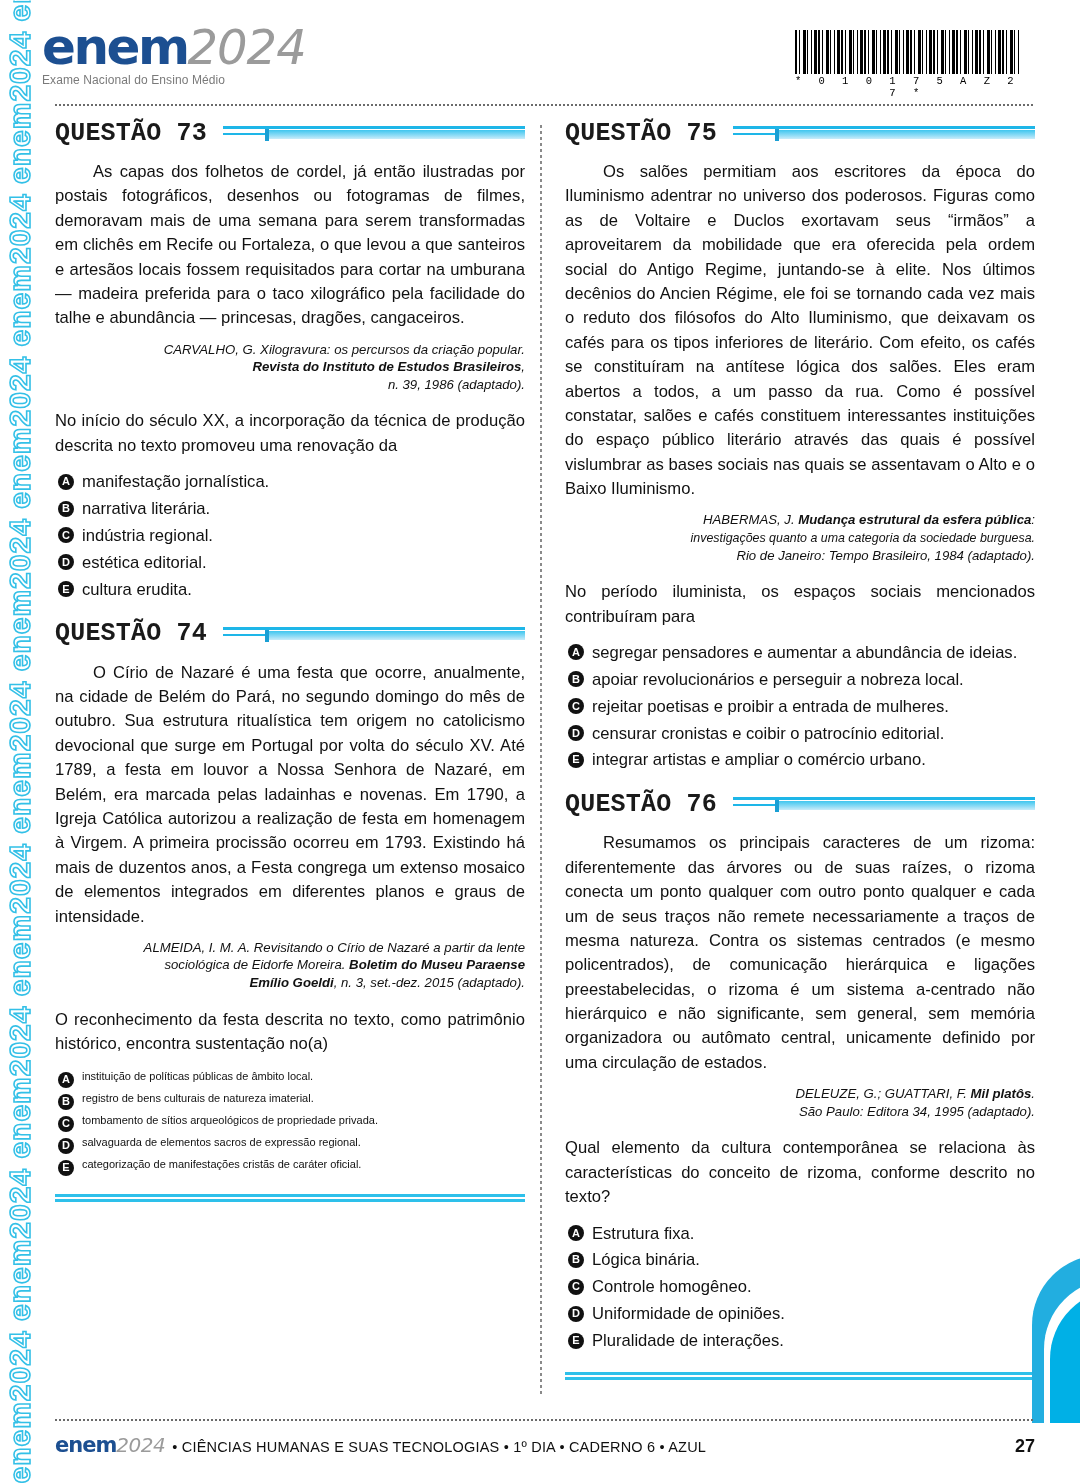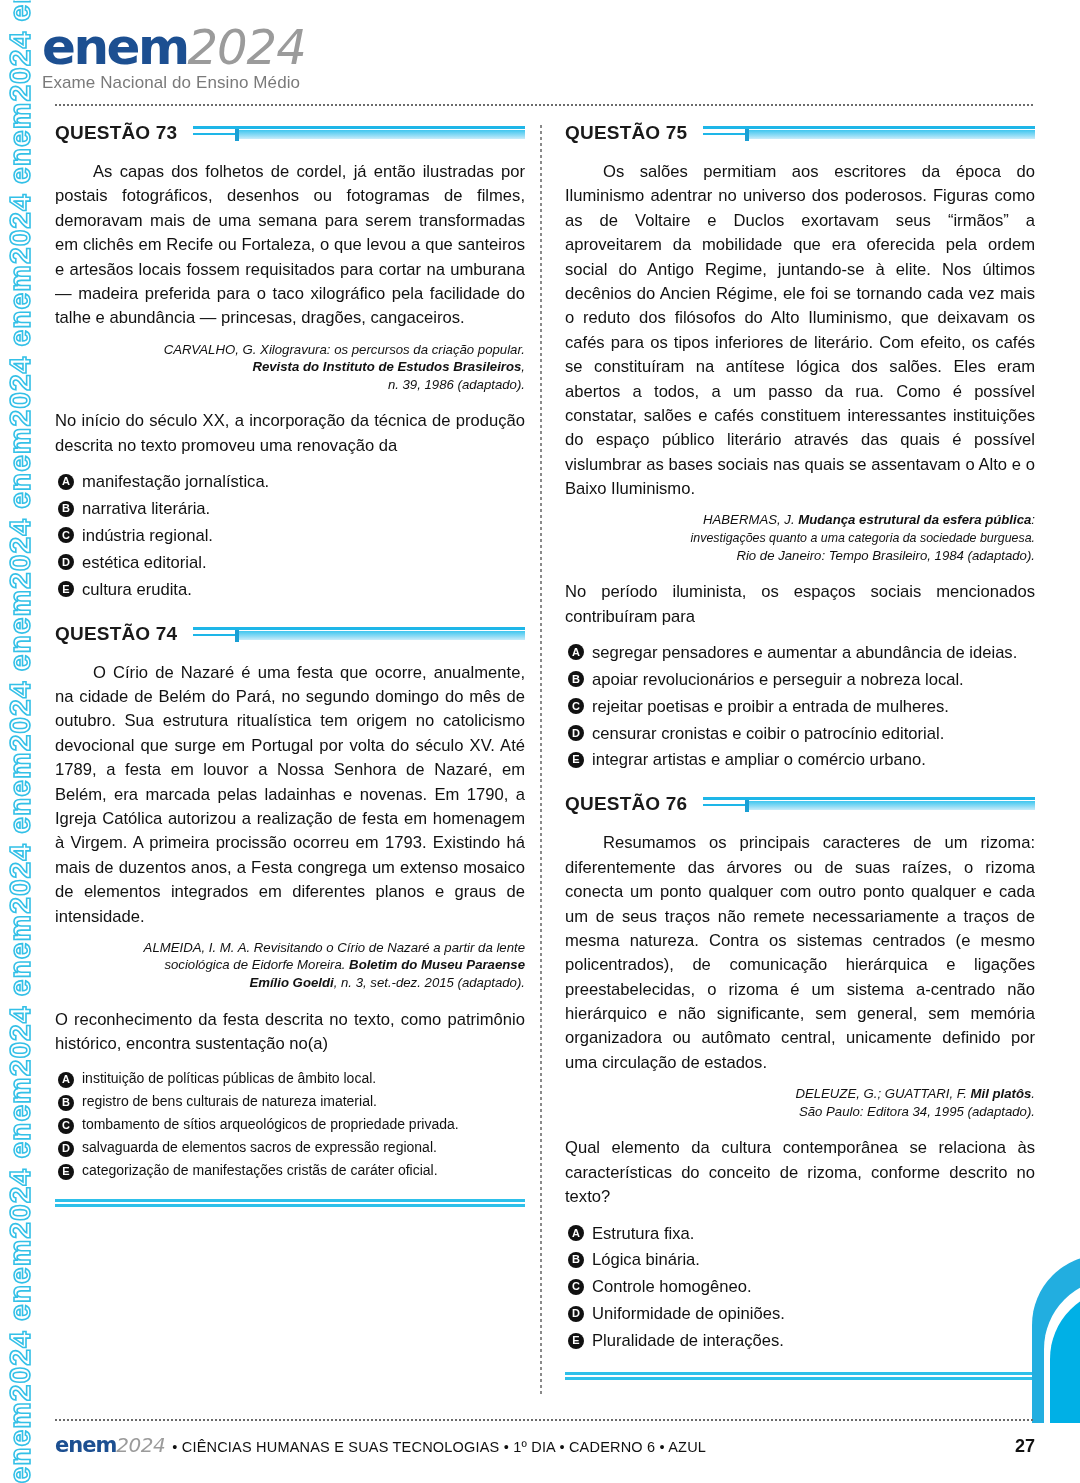--- a/index.html
+++ b/index.html
@@ -63,21 +63,21 @@
     font-family: "DejaVu Sans", sans-serif;
     font-size: 48px;
     font-weight: 300;
     font-style: italic;
     color: #9b9b9b;
     letter-spacing: -1px;
     line-height: 1;
     display: inline-block;
   }
   .logo-sub {
-    font-size: 17px;
+    font-size: 12px;
     color: #7a7a7a;
     margin-top: 1px;
     letter-spacing: 0.1px;
   }
 
   
   .barcode-wrap {
     position: absolute;
     right: 0; top: 8px;
     width: 230px;
@@ -129,23 +129,23 @@
   }
 
   
   .q-head {
     display: flex;
     align-items: center;
     margin-bottom: 14px;
     height: 26px;
   }
   .q-head-label {
-    font-family: Liberation Sans, sans-serif;
-    font-weight: 700;
-    font-size: 19px;
+    font-family: Liberation Mono, monospace;
+    font-weight: 700;
+    font-size: 25px;
     color: #1a1a1a;
     letter-spacing: 0.2px;
     white-space: nowrap;
   }
   .q-head-bar {
     position: relative;
     flex: 1;
     height: 22px;
     margin-left: 16px;
   }
@@ -234,21 +234,21 @@
     border-radius: 50%;
     background: #111;
     color: #fff;
     font-size: 11px;
     font-weight: 700;
     line-height: 1;
     font-family: "Liberation Sans", sans-serif;
   }
   .alt-text { flex: 1 1 auto; }
 
-  .alt.tight .alt-text { font-size: 14px; }
+  .alt.tight .alt-text { font-size: 11px; }
 
   
   .end-rule {
     margin-top: 18px;
     height: 8px;
     position: relative;
   }
   .end-rule .l1 {
     position: absolute; left: 0; right: 0; top: 0;
     height: 3px; background: #2ec0ea;
@@ -339,20 +339,24 @@
   <div class="edge-pattern">
     <div class="edge-inner">enem2024 enem2024 enem2024 enem2024 enem2024 enem2024 enem2024 enem2024 enem2024 enem2024 enem2024 enem2024 enem2024 enem2024</div>
   </div>
 
   <div class="header">
     <div class="logo-wrap">
       <div>
         <span class="logo-main">enem</span><span class="logo-year">2024</span>
       </div>
       <div class="logo-sub">Exame Nacional do Ensino Médio</div>
+    </div>
+    <div class="barcode-wrap">
+      <div class="barcode-bars"></div>
+      <div class="barcode-text">* 0 1 0 1 7 5 A Z 2 7 *</div>
     </div>
   </div>
   <div class="header-rule"></div>
 
   <div class="columns">
     <div class="col-divider"></div>
 
     <div class="col col-left">
 
       <div>

